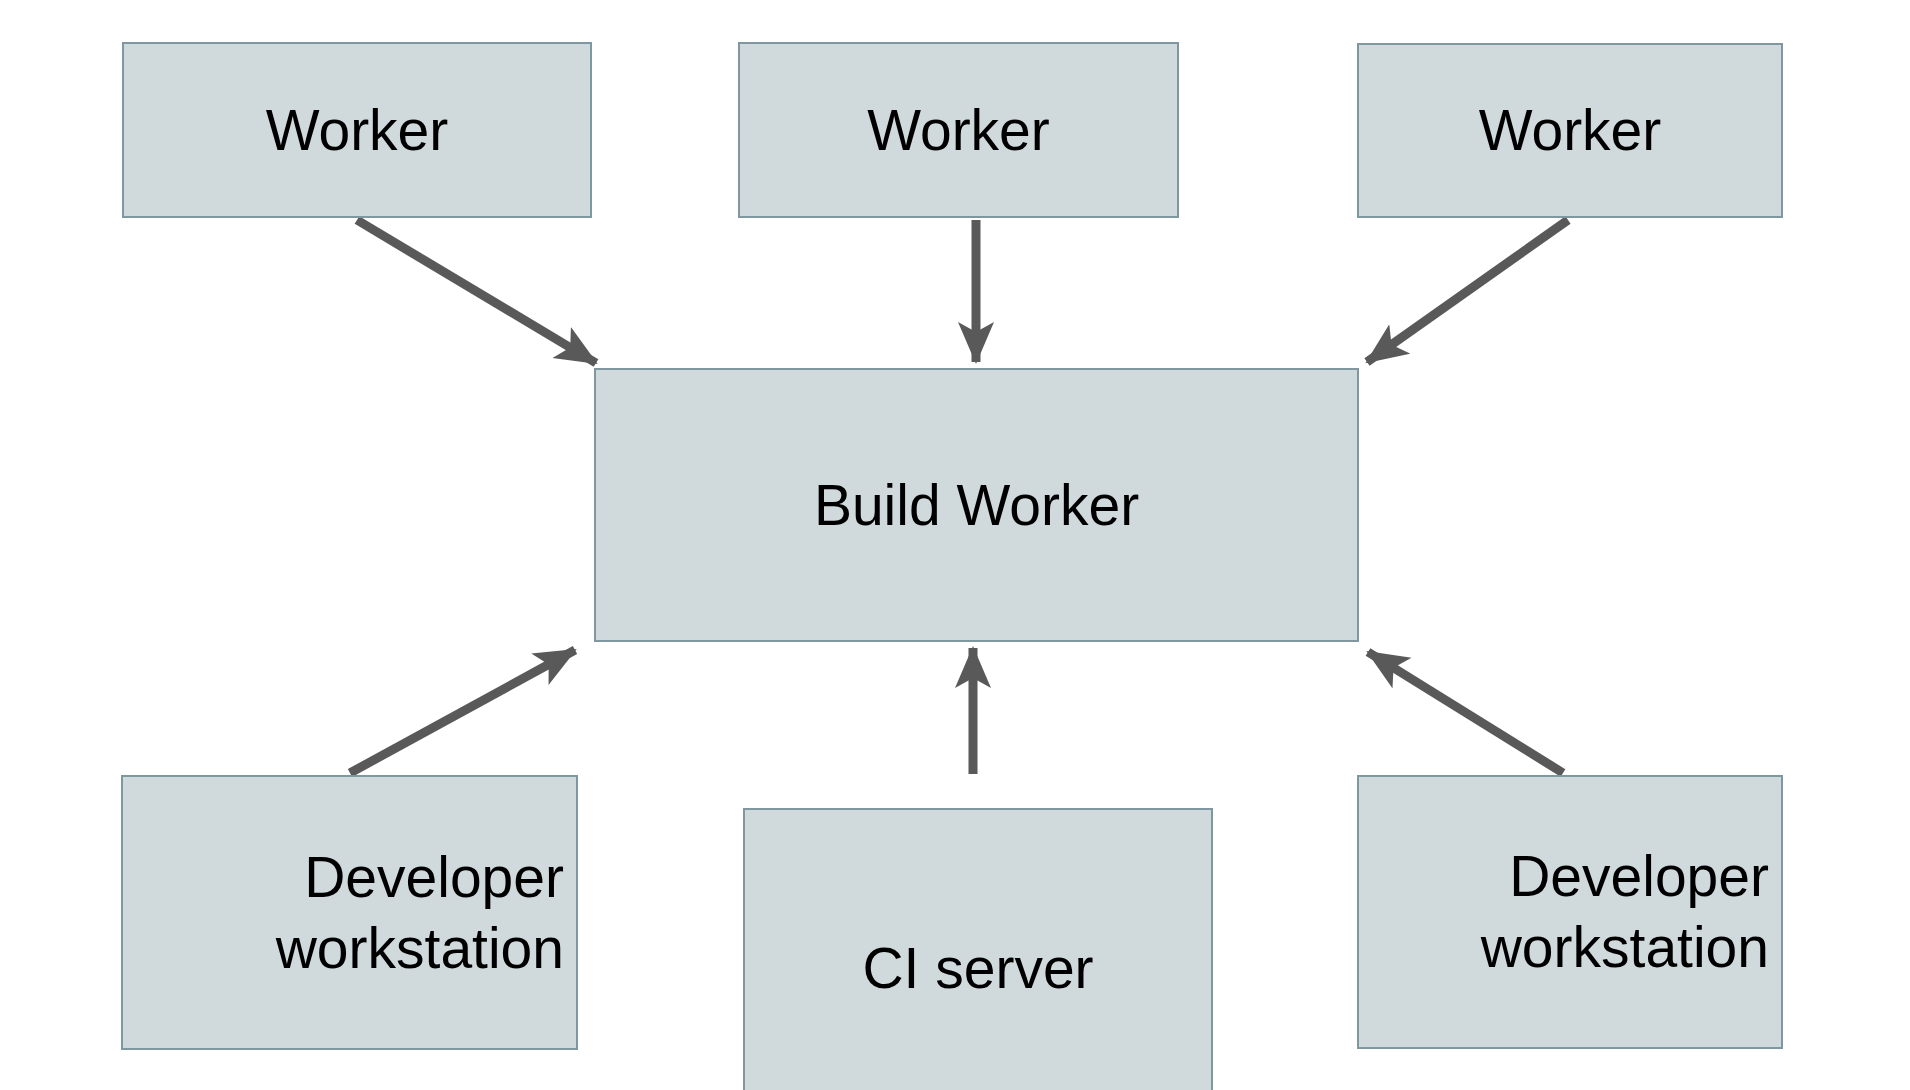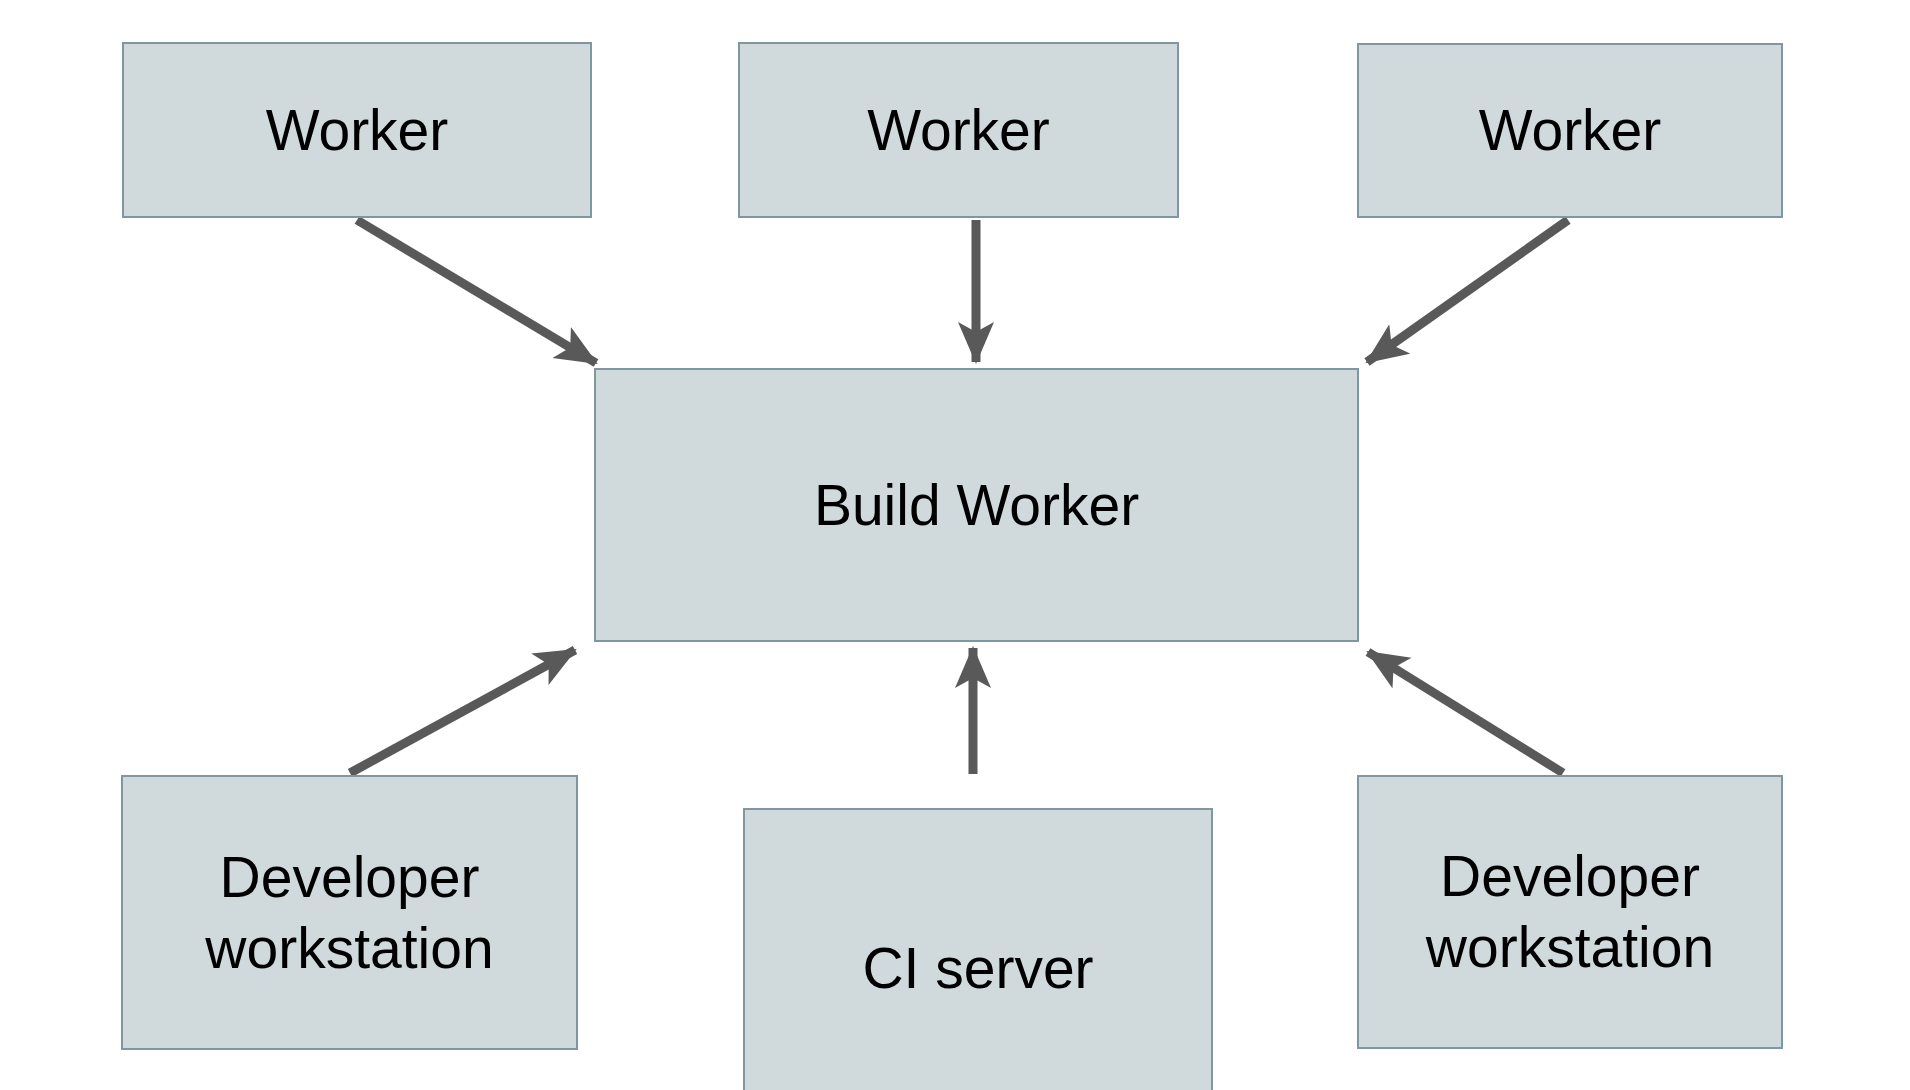--- a/index.html
+++ b/index.html
@@ -23,21 +23,21 @@
     fill: none;
   }
   .node {
     position: absolute;
     box-sizing: border-box;
     background: #d0d9dc;
     border: 2px solid #7f97a1;
     display: flex;
     align-items: center;
     justify-content: center;
-    text-align: center;
+    text-align: right;
     color: #000000;
     font-size: 57px;
     line-height: 1.24;
     padding: 9px 12px;
   }
 </style>
 </head>
 <body>
 
 <div class="canvas">

